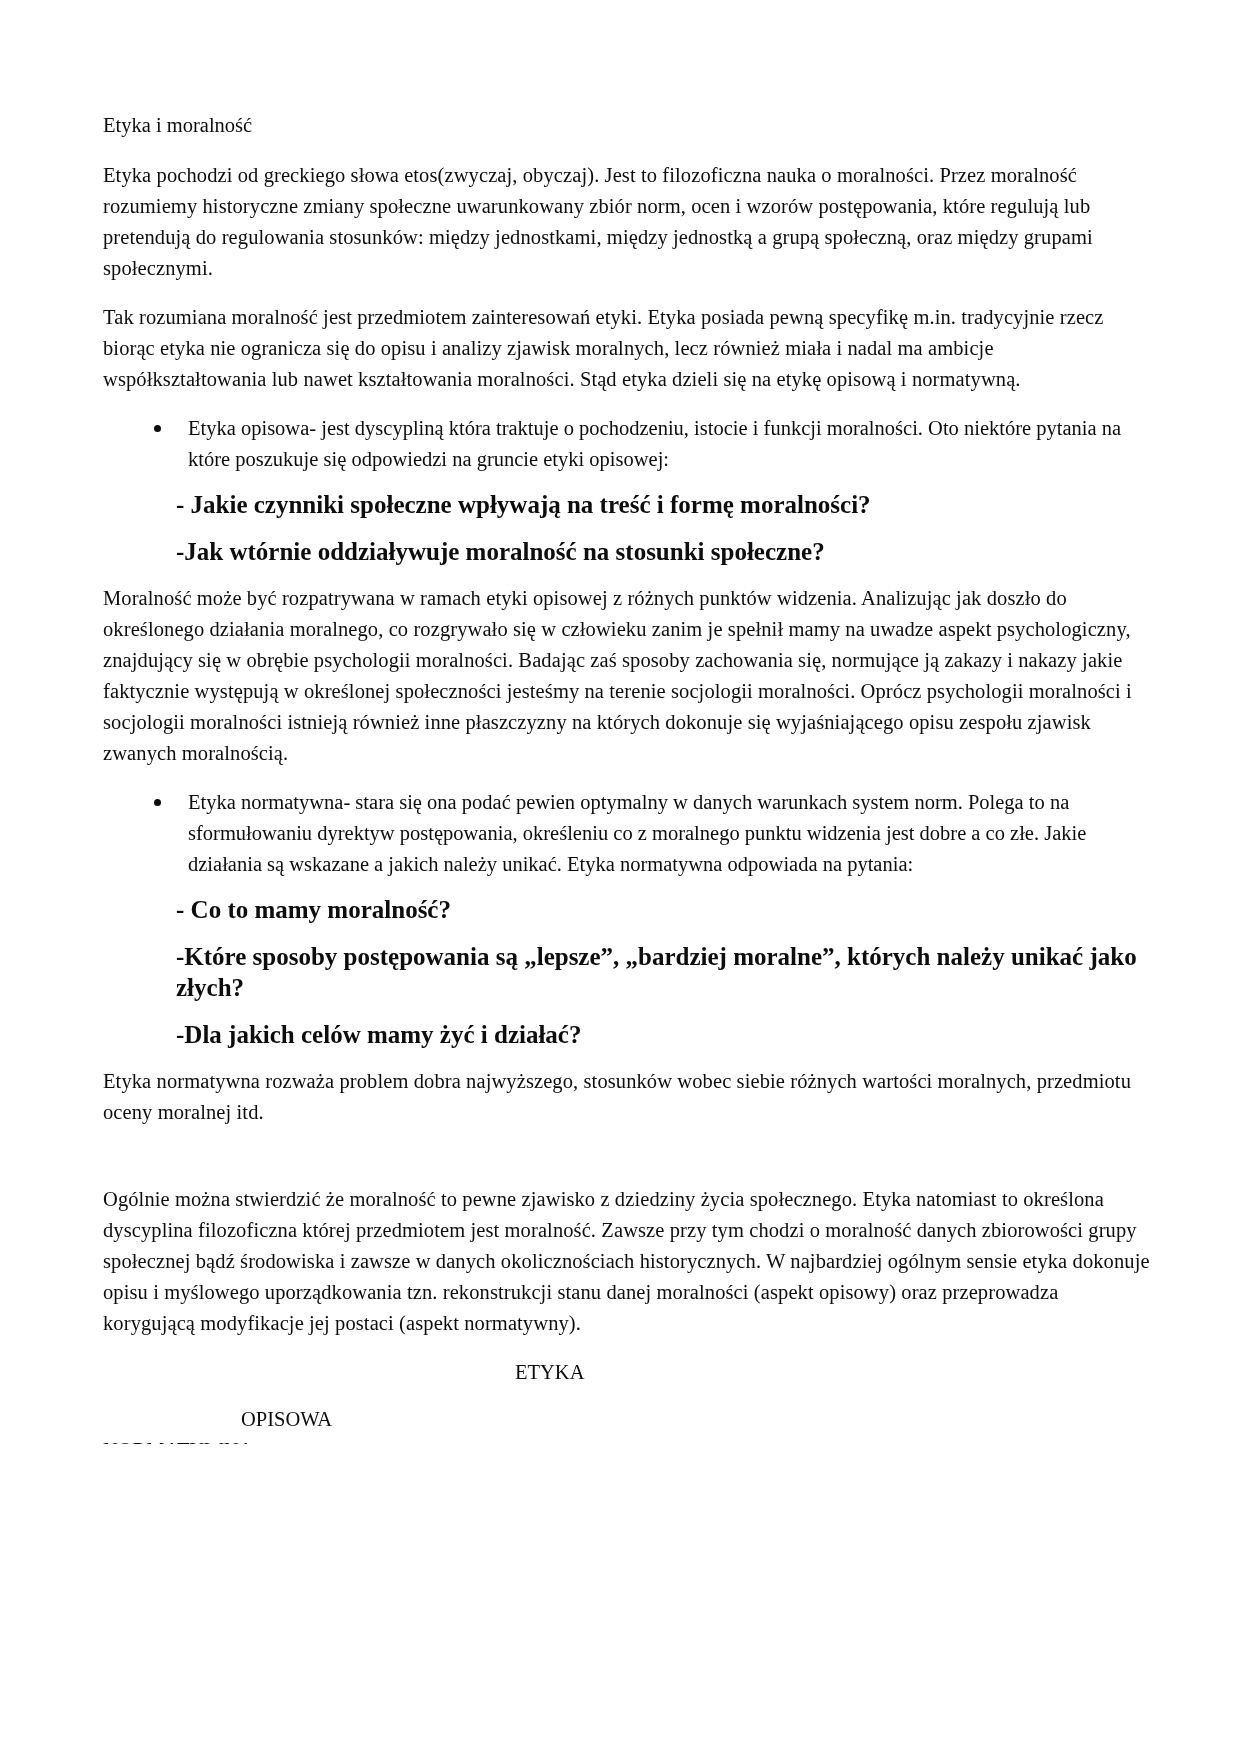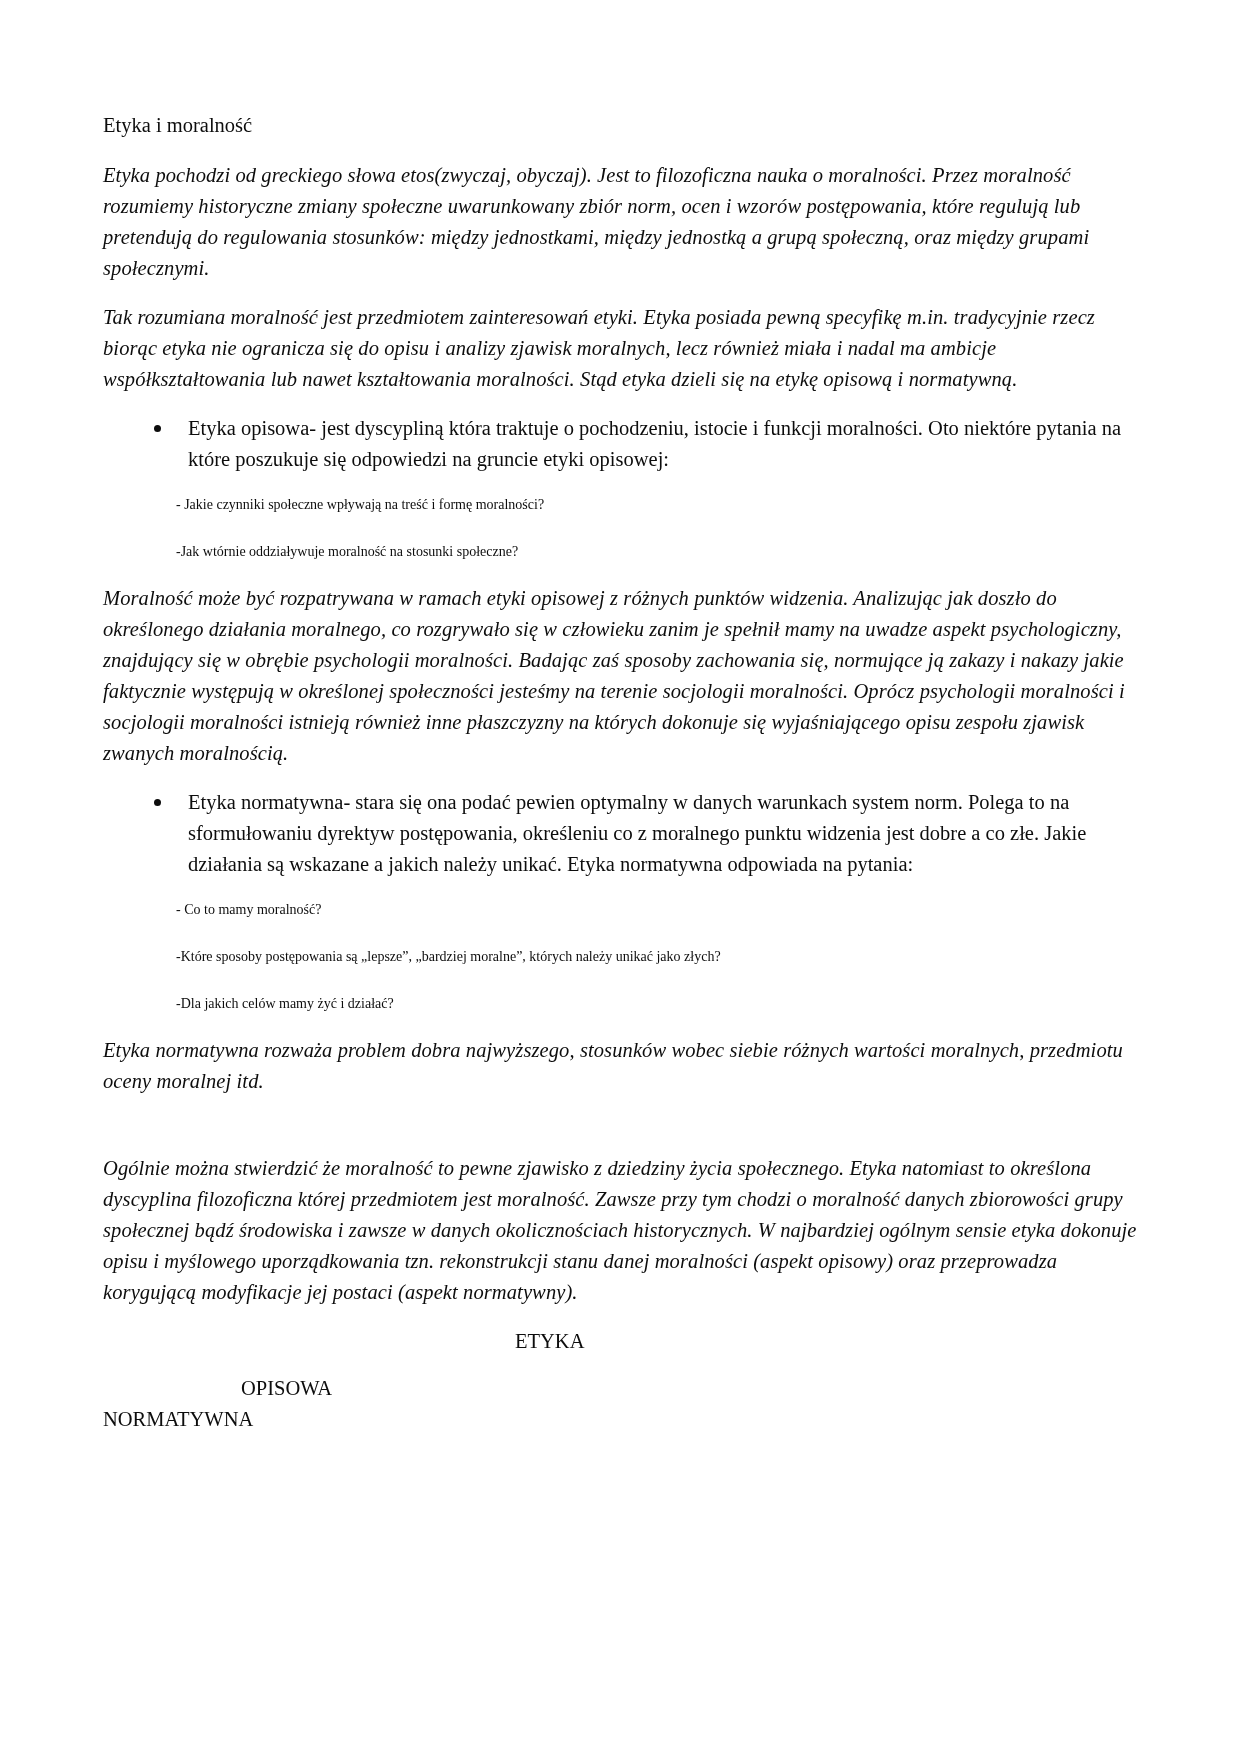--- a/index.html
+++ b/index.html
@@ -22,21 +22,20 @@
     left: 103px;
     top: 110px;
     width: 1048px;
   }
   p.para {
     margin: 0 0 18px 0;
     font-size: 20.5px;
     line-height: 31px;
     text-align: left;
     letter-spacing: 0.1px;
-    font-style: italic;
   }
   p.title-line {
     margin: 0 0 20px 0;
     font-size: 20.5px;
     line-height: 30px;
   }
   ul.bullets {
     list-style: none;
     margin: 12px;
     padding: 0;
@@ -53,22 +52,23 @@
     left: 39px;
     top: 12px;
     width: 7px;
     height: 7px;
     background: #0d0d0d;
     border-radius: 50%;
   }
   .sub-q {
     margin: 0 0 16px 0;
     padding-left: 73px;
-    font-size: 14px;
+    font-size: 25px;
     line-height: 31px;
+    font-weight: bold;
   }
   .spacer-lg {
     height: 38px;
   }
   .spacer-sm {
     height: 16px;
   }
   .diagram {
     position: relative;
     margin-top: 2px;

